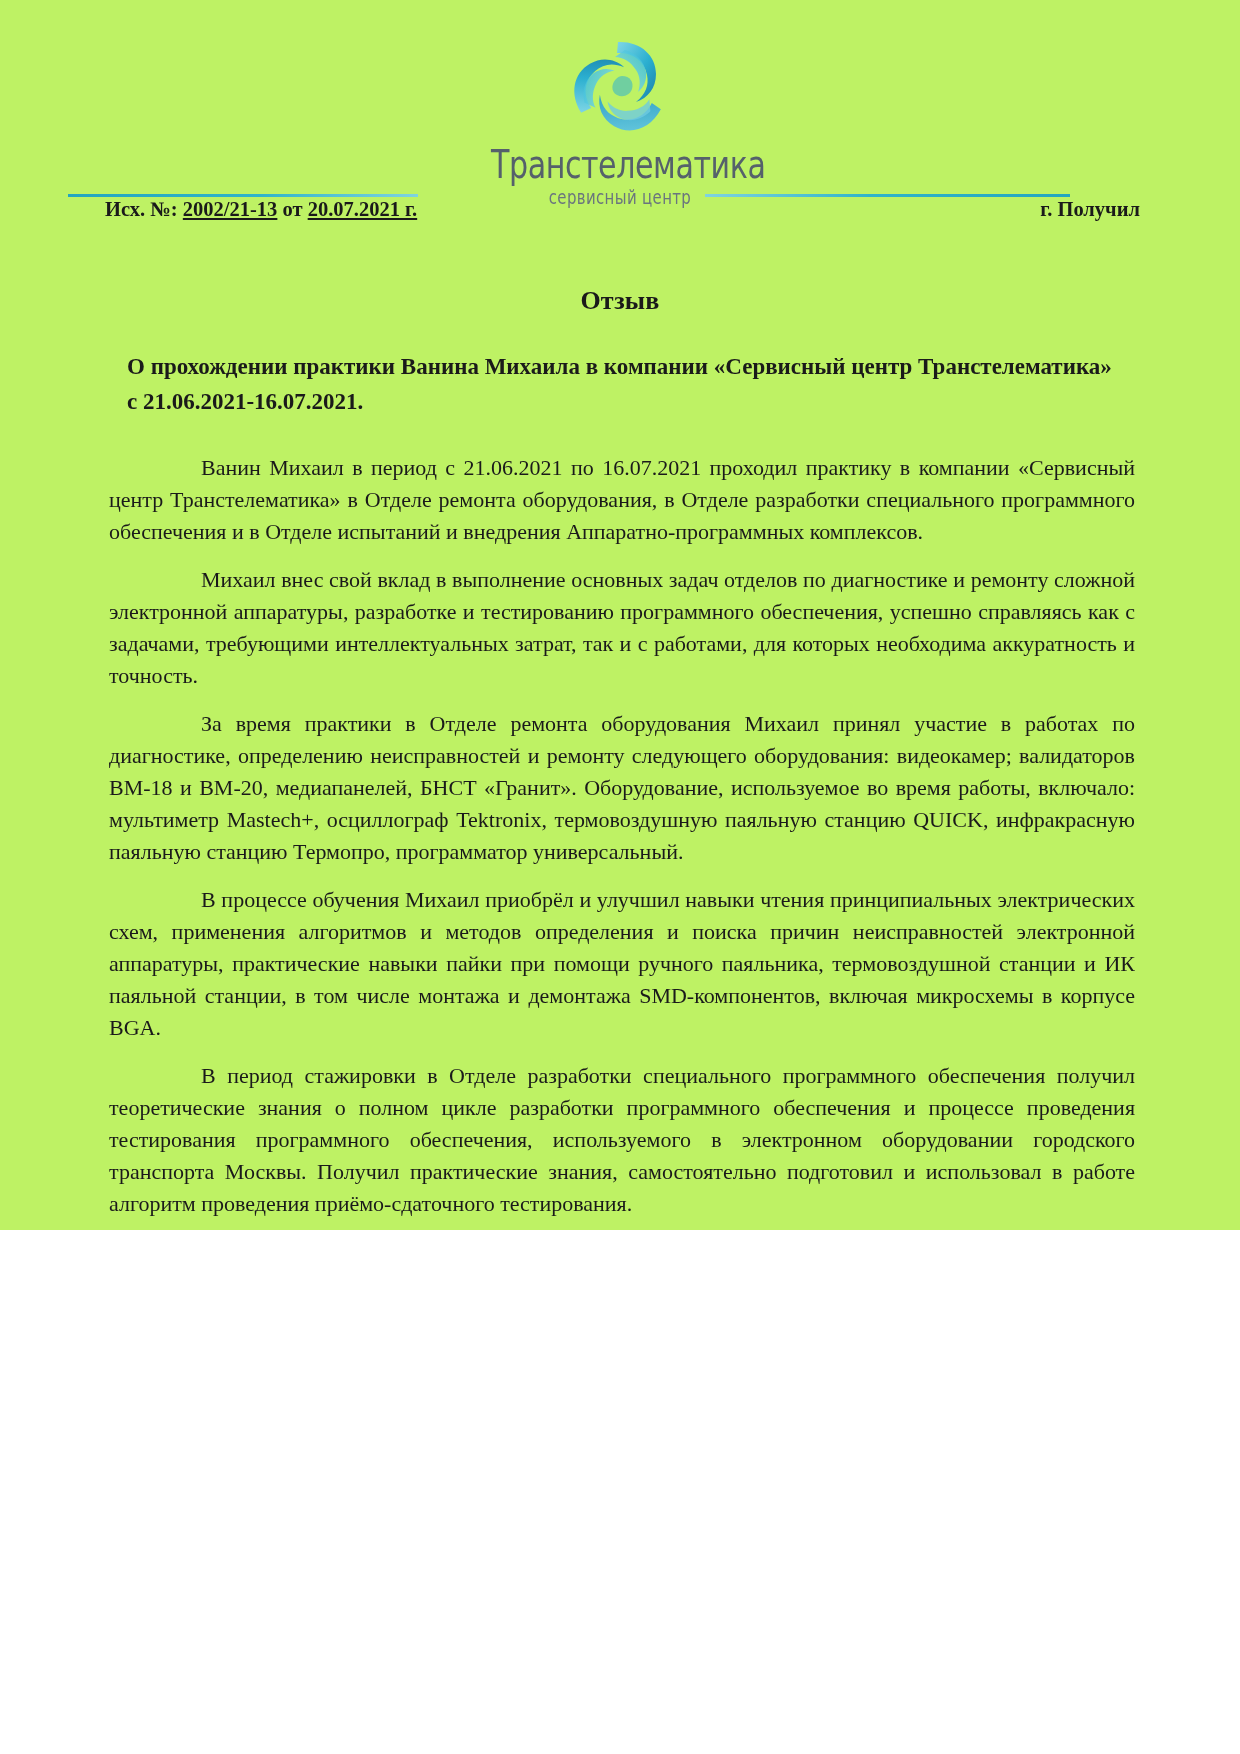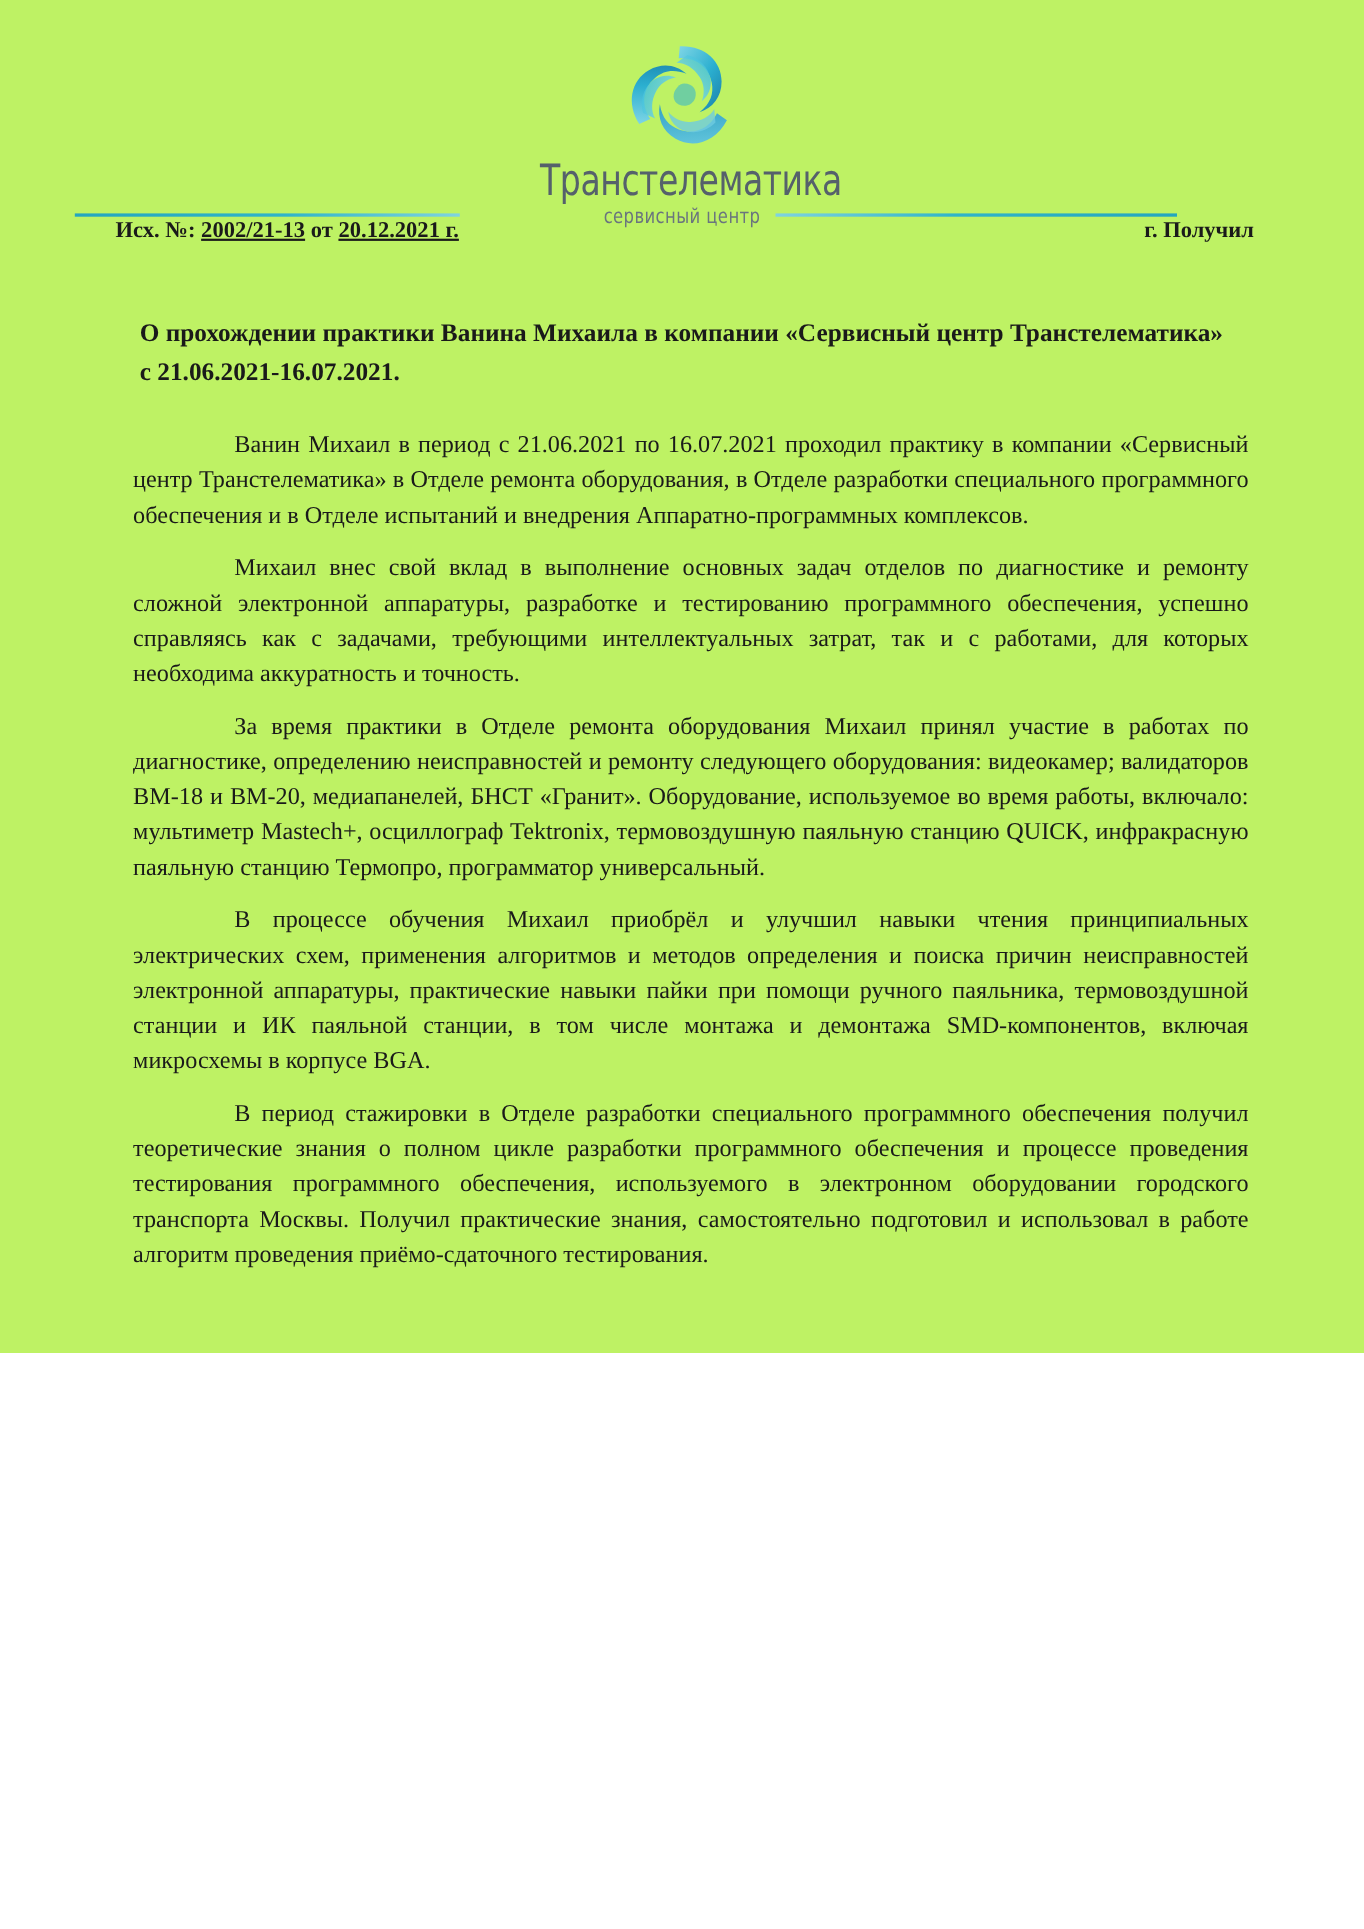--- a/index.html
+++ b/index.html
@@ -109,21 +109,21 @@
     font-weight: bold;
     line-height: 1.52;
     margin: 0 0 32px 0;
     padding: 0 22px;
   }
   .para {
     font-size: 22px;
     line-height: 1.455;
     text-align: justify;
     text-indent: 92px;
-    margin: 0 0 16px 16px;
+    margin: 0 0 16px 4px;
     -webkit-hyphens: none;
     hyphens: none;
   }
   .para:last-child { margin-bottom: 0; }
 
   
   .footer {
     position: absolute;
     left: 0;
     right: 0;
@@ -198,25 +198,26 @@
       </svg>
       <div class="logo-word">Транстелематика</div>
       <div class="logo-sub">сервисный центр</div>
     </div>
 
     <div class="rule left"></div>
     <div class="rule right"></div>
   </div>
 
   <div class="ref-row">
-    <div class="ref-left"><span>Исх. №: </span><span class="u">2002/21-13</span><span> от </span><span class="u">20.12.2021 г. </span></div>
+    <div class="ref-left"><span>Исх. №: </span><span class="u">2002/21-13</span><span> от </span><span class="u">20.07.2021 г. </span></div>
     <div class="ref-city">г. Получил</div>
   </div>
 
   <div class="doc">
+    <h1 class="doc-title">Отзыв</h1>
     <h2 class="doc-subtitle">О прохождении практики Ванина Михаила в компании «Сервисный центр Транстелематика» с  21.06.2021-16.07.2021.</h2>
 
     <p class="para">Ванин Михаил в период с 21.06.2021 по 16.07.2021 проходил практику в компании «Сервисный центр Транстелематика» в Отделе ремонта оборудования, в Отделе разработки специального программного обеспечения и в Отделе испытаний и внедрения Аппаратно-программных комплексов.</p>
     <p class="para">Михаил внес свой вклад в выполнение основных задач отделов по диагностике и ремонту сложной электронной аппаратуры, разработке и тестированию программного обеспечения, успешно справляясь как с задачами, требующими интеллектуальных затрат, так и с работами, для которых необходима аккуратность и точность.</p>
     <p class="para">За время практики в Отделе ремонта оборудования Михаил принял участие в работах по диагностике, определению неисправностей и ремонту следующего оборудования: видеокамер; валидаторов ВМ-18 и ВМ-20, медиапанелей, БНСТ «Гранит». Оборудование, используемое во время работы, включало: мультиметр Mastech+, осциллограф Tektronix, термовоздушную паяльную станцию QUICK, инфракрасную паяльную станцию Термопро, программатор универсальный.</p>
     <p class="para">В процессе обучения Михаил приобрёл и улучшил навыки чтения принципиальных электрических схем, применения алгоритмов и методов определения и поиска причин неисправностей электронной аппаратуры, практические навыки пайки при помощи ручного паяльника, термовоздушной станции и ИК паяльной станции, в том числе монтажа и демонтажа SMD-компонентов, включая микросхемы в корпусе BGA.</p>
     <p class="para">В период стажировки в Отделе разработки специального программного обеспечения получил теоретические знания о полном цикле разработки программного обеспечения и процессе проведения тестирования программного обеспечения, используемого в электронном оборудовании городского транспорта Москвы. Получил практические знания, самостоятельно подготовил и использовал в работе алгоритм проведения приёмо-сдаточного тестирования.</p>
   </div>
 
 

